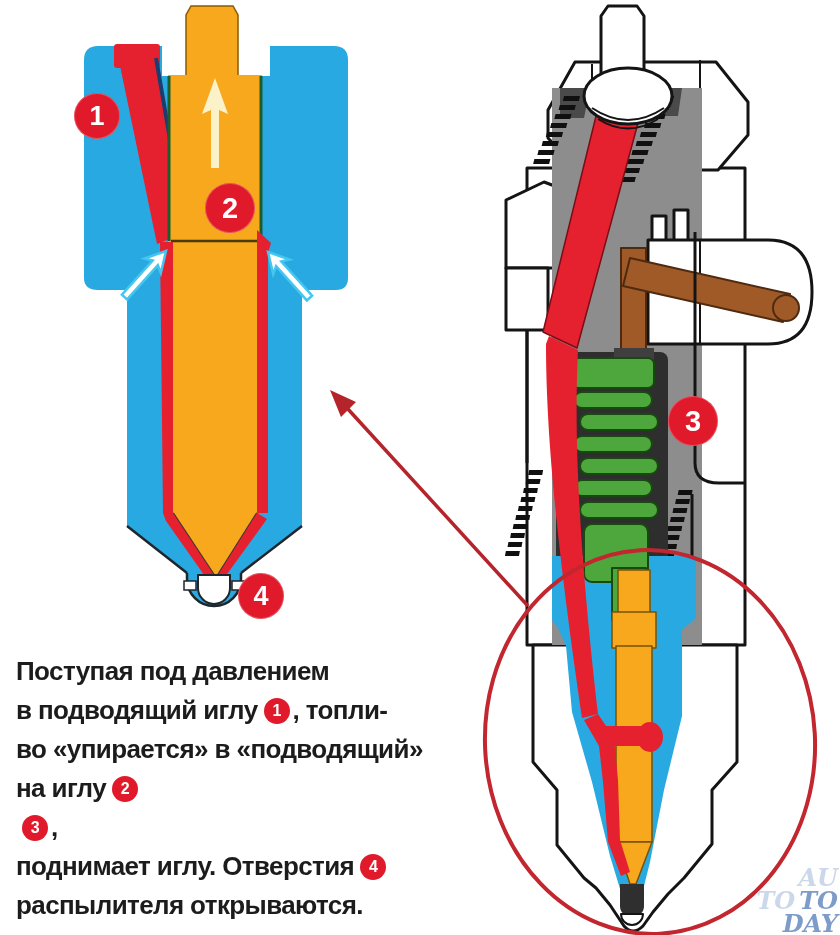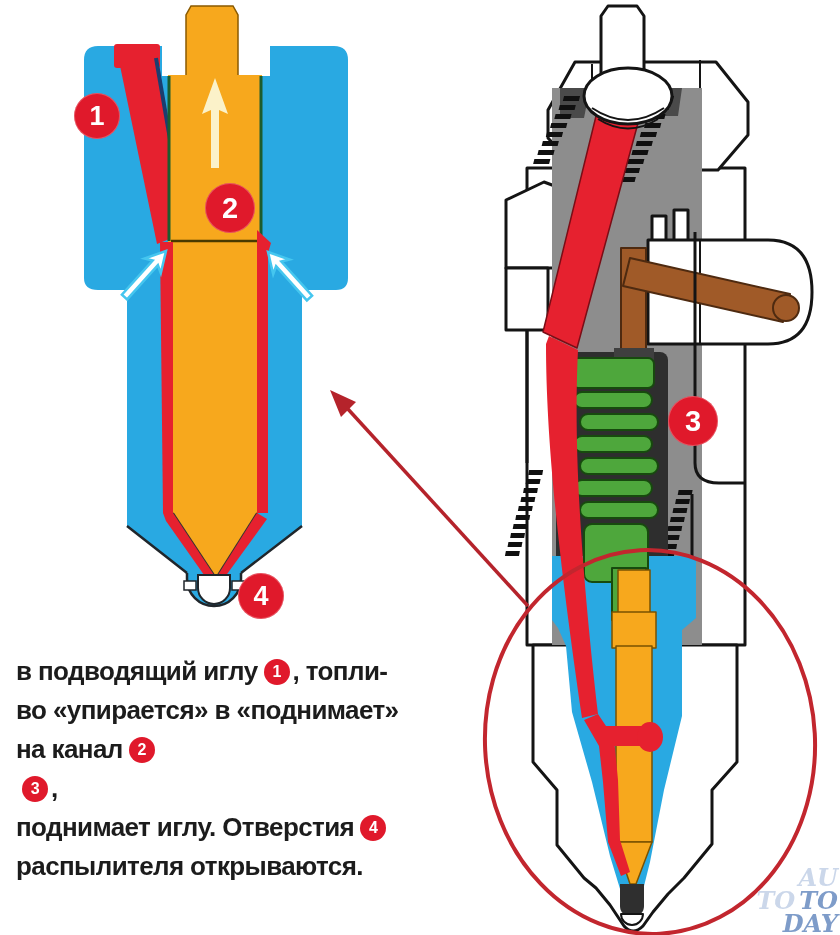--- a/index.html
+++ b/index.html
@@ -234,23 +234,24 @@
       <polygon points="330,390 356,402 341,417" fill="var(--callout-red,#B5232B)"></polygon>
     </g>
   </svg>
 
   <div class="marker m46" style="left:74px;top:93px;">1</div>
   <div class="marker m50" style="left:205px;top:183px;">2</div>
   <div class="marker m50" style="left:668px;top:396px;">3</div>
   <div class="marker m46" style="left:238px;top:573px;">4</div>
 
   <div class="description" id="desc">
+      <div class="t-line"><span>Поступая под давлением</span></div>
       <div class="t-line"><span>в подводящий иглу</span><span class="chip">1</span><span>, топли-</span></div>
-      <div class="t-line"><span>во «упирается» в «поднимает»</span></div>
-      <div class="t-line"><span>на канал</span><span class="chip">2</span></div>
+      <div class="t-line"><span>во «упирается» в «подводящий»</span></div>
+      <div class="t-line"><span>на иглу</span><span class="chip">2</span></div>
       <div class="t-line"><span class="chip">3</span><span>,</span></div>
       <div class="t-line"><span>поднимает иглу. Отверстия</span><span class="chip">4</span></div>
       <div class="t-line"><span>распылителя открываются.</span></div>
     </div>
 
   <div class="watermark">
     <div class="wm-row">
         <span class="wm-light">AU</span>
       </div>
     <div class="wm-row">

